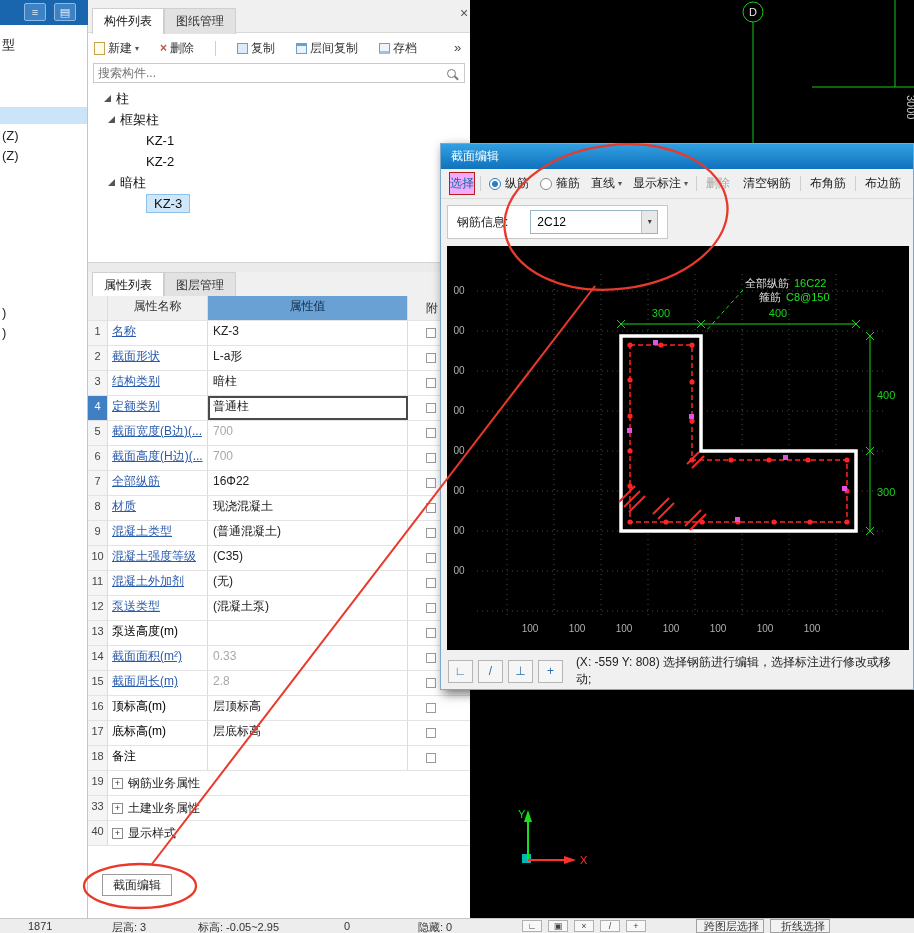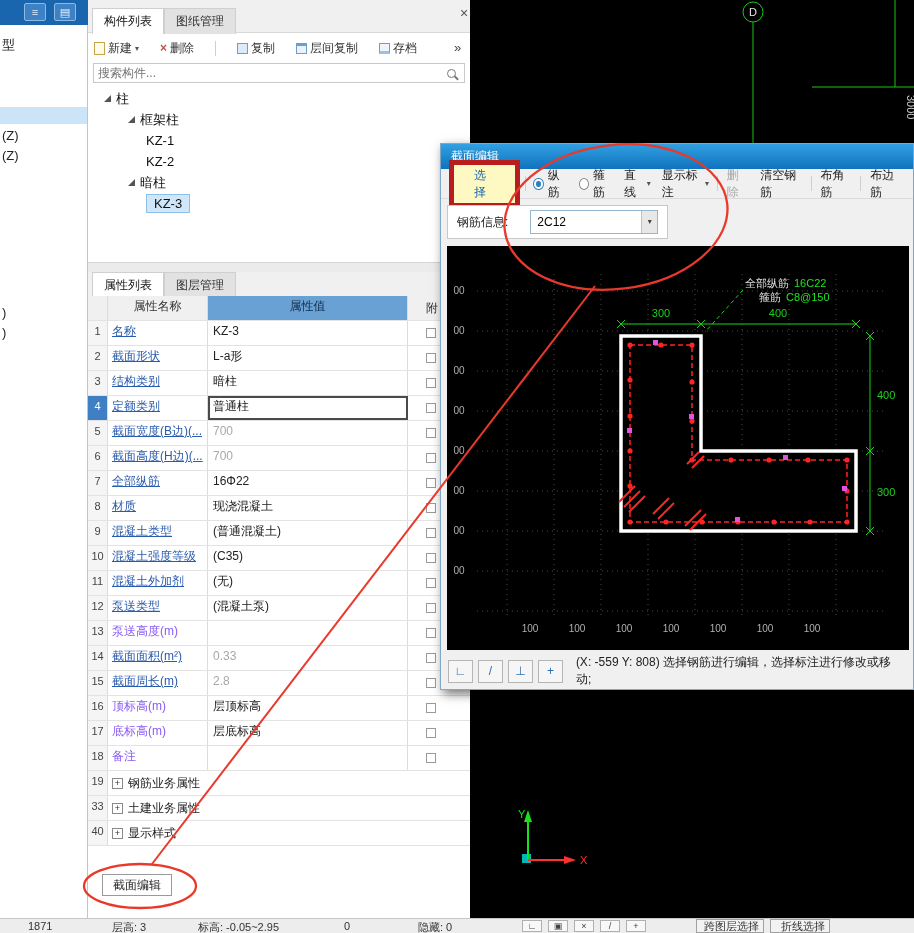--- a/index.html
+++ b/index.html
@@ -38,30 +38,30 @@
   .ovf{position:absolute;left:366px;top:40px;color:#444;font-size:13px}
 
   .search{position:absolute;left:5px;top:63px;width:372px;height:20px;border:1px solid #c9c9c9;background:#fff;
           display:flex;align-items:center}
   .search input{flex:1;border:none;outline:none;font-size:12px;color:#be185d;padding-left:4px;background:transparent;
           font-family:"Liberation Sans","DejaVu Sans",sans-serif}
   .mag{width:9px;height:9px;border:1.5px solid #777;border-radius:50%;position:relative;margin-right:8px}
   .mag::after{content:'';position:absolute;width:5px;height:1.5px;background:#777;right:-4px;bottom:-2px;transform:rotate(45deg)}
 
   .titem{position:absolute;left:0;width:100%;height:21px;display:flex;align-items:center;font-size:13px;color:#111}
-  .lvl0{padding-left:16px}.lvl1{padding-left:40px}.lvl2{padding-left:58px}
+  .lvl0{padding-left:16px}.lvl1{padding-left:20px}.lvl2{padding-left:58px}
   .tri{width:0;height:0;border-bottom:7px solid #555;border-left:7px solid transparent;margin-right:5px}
   .hl{background:#cfe7f9;border:1px solid #8cc0e8;padding:0 7px;line-height:17px}
 
   .splitter{position:absolute;left:0;top:262px;width:100%;height:10px;background:#ebebeb;border-top:1px solid #d5d5d5}
 
   
   .trow{position:relative;display:flex;height:25px;line-height:20px;background:#fff;border-bottom:1px solid #e3e3e3;font-size:12px}
   .c-num{width:20px;background:#f5f5f5;border-right:1px solid #dcdcdc;text-align:center;color:#444;font-size:11px}
-  .c-name{width:100px;padding-left:4px;border-right:1px solid #dcdcdc;overflow:hidden;white-space:nowrap;color:#8b5cf6}
+  .c-name{width:100px;padding-left:4px;border-right:1px solid #dcdcdc;overflow:hidden;white-space:nowrap;color:#000000}
   .c-val{width:200px;padding-left:5px;border-right:1px solid #dcdcdc;overflow:hidden;white-space:nowrap;color:#222}
   .c-att{flex:1;display:flex;align-items:center;padding-left:18px}
   .cb{width:10px;height:10px;border:1px solid #9a9a9a;background:#fff}
   .lnk{color:#2a5cae;text-decoration:underline}
   .mut{color:#a8a8a8}
   .thead .c-num{background:#f0f0f0}
   .thead .c-name{background:#f0f0f0;text-align:center;padding-left:0;color:#333}
   .thead .c-val{background:#6aa1d4;text-align:center;padding-left:0;color:#102c49}
   .thead .c-att{background:#f0f0f0;color:#333}
   .r4 .c-num{background:#3f80c4;color:#fff}
@@ -73,21 +73,21 @@
           font-size:12px;text-align:center;line-height:20px;color:#222}
 
   
   #vp{left:470px;top:0;width:444px;height:918px;background:#000}
 
   
   #dlg{left:440px;top:143px;width:474px;height:547px;background:#f0f0f0;border:1px solid #7fa8c8;
        box-shadow:3px 4px 10px rgba(0,0,0,.55);z-index:10}
   .dlg-title{height:25px;background:linear-gradient(#32a0e2,#0f72bd);color:#fff;font-size:12px;line-height:25px;padding-left:10px}
   .dlg-toolbar{height:30px;display:flex;align-items:center;gap:5px;padding:0 8px;background:#f0f0f0;border-bottom:1px solid #dcdcdc;color:#222}
-  .btn-select{border:5px solid #b91c1c;background:#fef9c3;color:#1565a8;padding:2px 20px}
+  .btn-select{border:1px solid #b91c1c;background:#f0abfc;color:#1565a8;padding:2px 0}
   .tbtn{padding:2px 4px}
   .tbtn.dis{color:#a8a8a8}
   .ddl{display:flex;align-items:center;gap:3px;padding:2px 3px}
   .radio-wrap{display:flex;align-items:center;gap:4px;padding:2px 3px}
   .radio{width:12px;height:12px;border:1px solid #8a8a8a;border-radius:50%;background:#fff;position:relative}
   .radio.on{border-color:#2a7fc0}
   .radio.on::after{content:'';position:absolute;inset:2px;background:#2a7fc0;border-radius:50%}
   .info-row{height:46px;padding:6px 6px}
   .info-box{display:inline-flex;align-items:center;background:#fff;border:1px solid #c8c8c8;height:34px;padding:0 9px;gap:22px}
   .combo{width:128px;height:24px;border:1px solid #96b6ce;background:#fff;display:flex;align-items:center}

